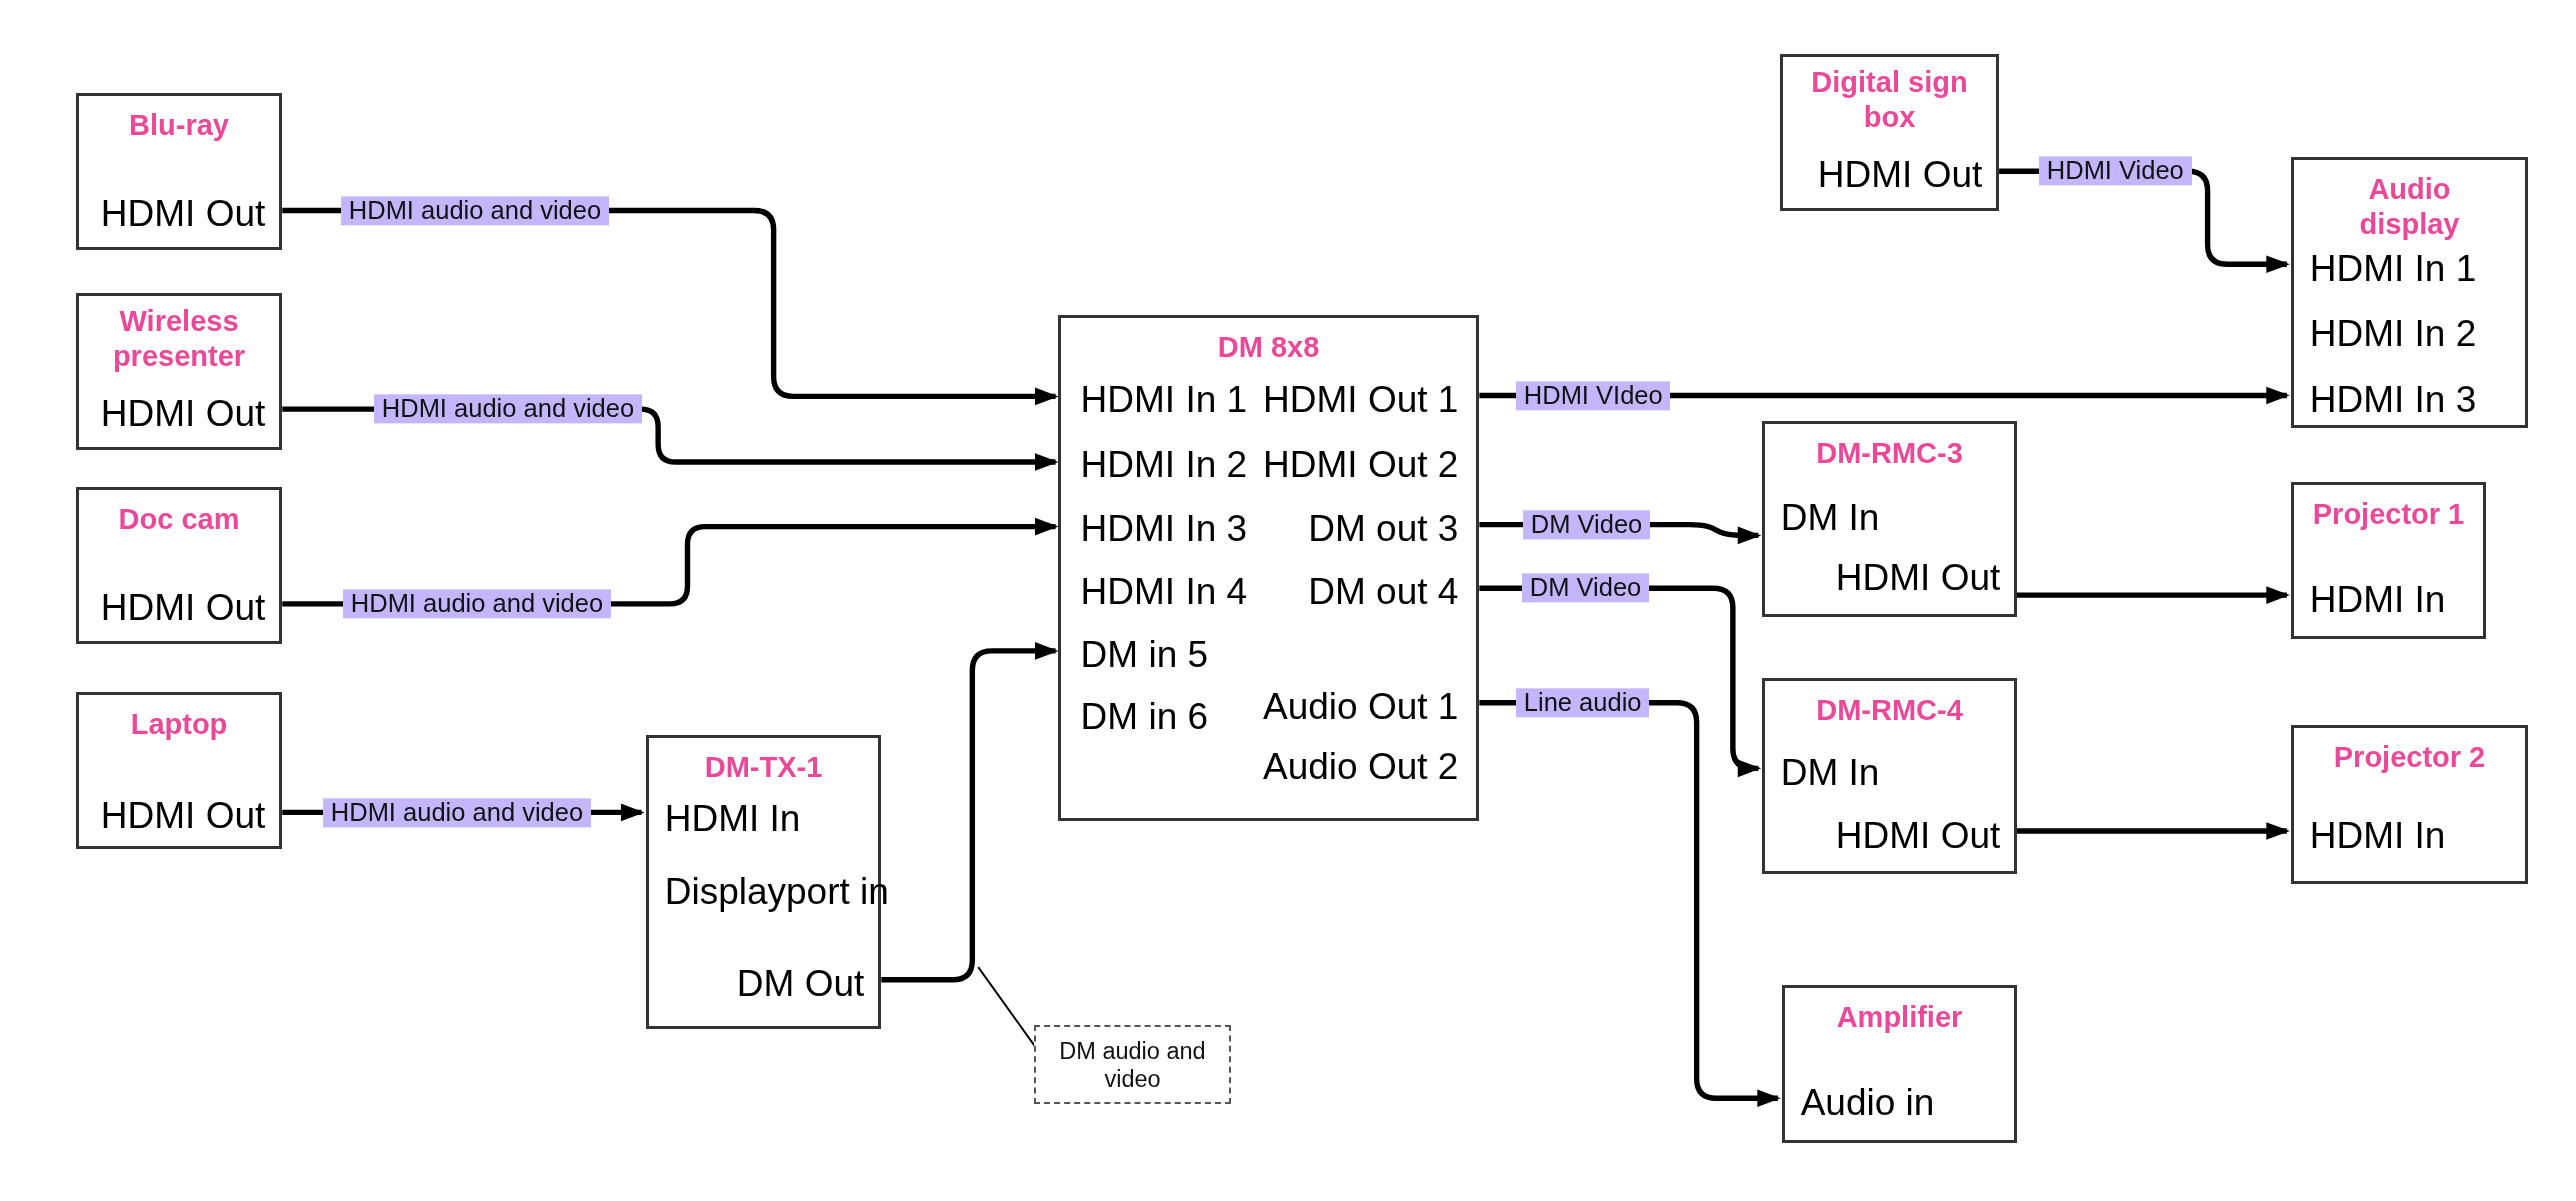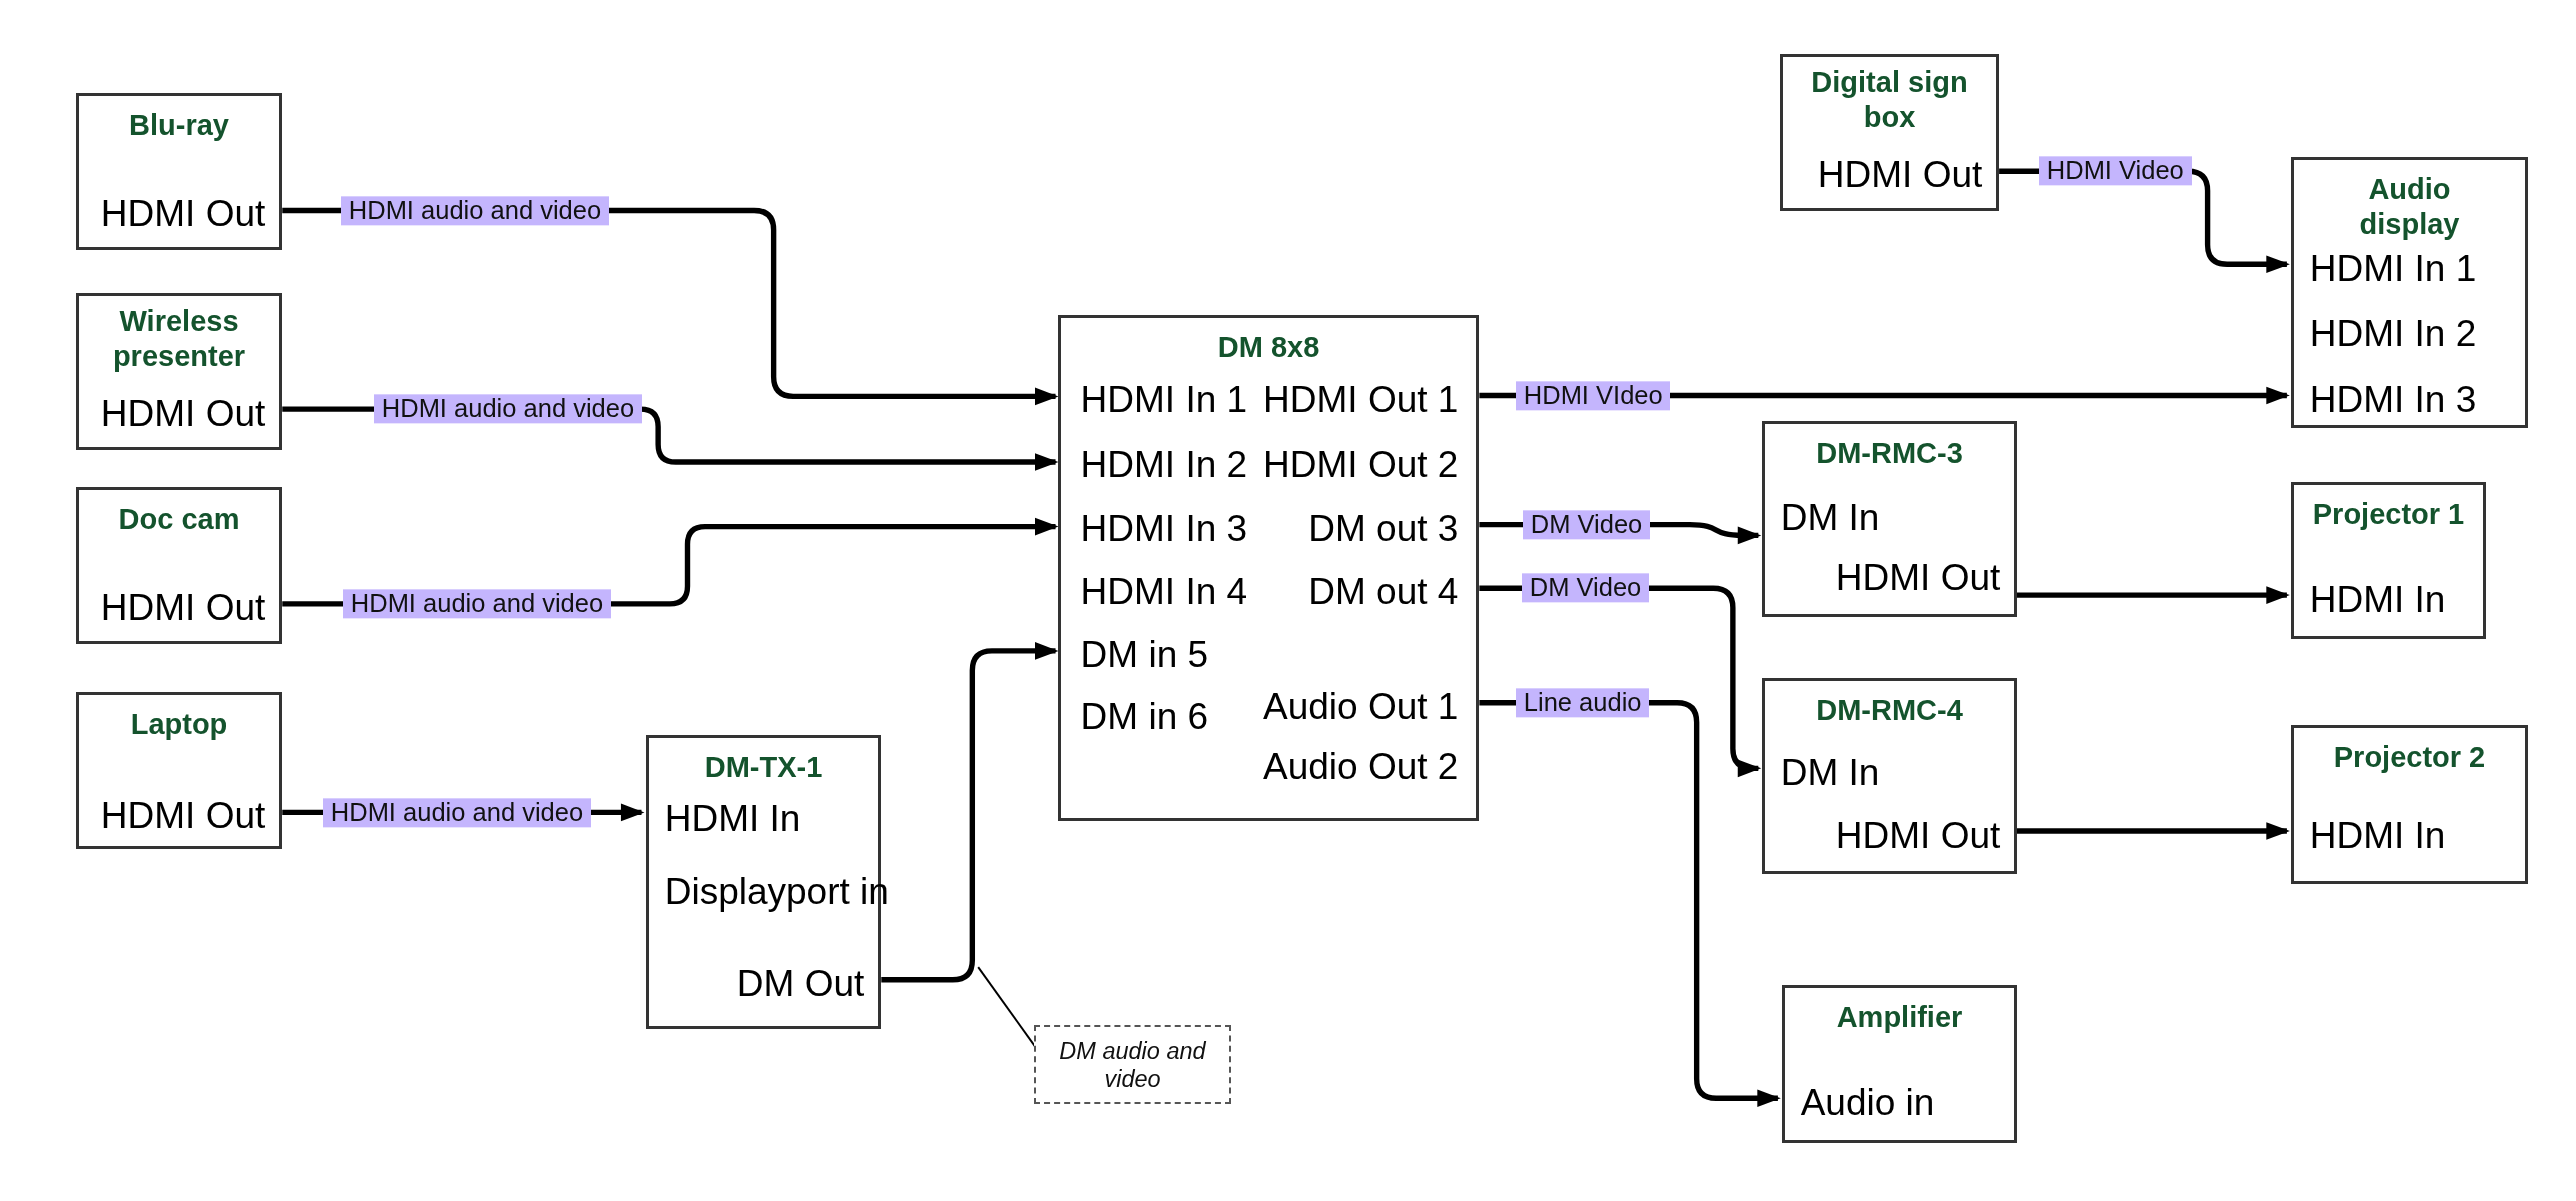--- a/index.html
+++ b/index.html
@@ -8,37 +8,37 @@
     font-family:"Liberation Sans", sans-serif; color:#000; overflow:hidden;
   }
   svg.wires { position:absolute; left:0; top:0; }
   .wire { stroke:#000; stroke-width:5.5; fill:none; stroke-linecap:butt; }
   .leader { stroke:#000; stroke-width:2; fill:none; }
   .node {
     position:absolute; border:3.9px solid #333; background:#fff; box-sizing:border-box;
   }
   .node .title {
     font-weight:bold; font-size:29px; line-height:35px; text-align:center;
-    margin:11.7px 9.8px 0 9.8px; color:#14532d;
+    margin:11.7px 9.8px 0 9.8px; color:#ec4899;
   }
   .title-narrow { margin-left:37px !important; margin-right:37px !important; }
   .port {
     position:absolute; font-size:37px; line-height:1; white-space:nowrap;
     transform:translateY(-50%); color:#000;
   }
   .pl { left:15.7px; }
   .pr { right:13.7px; text-align:right; }
   .wlabel {
     position:absolute; transform:translateY(-50%); font-size:25.5px; line-height:1.15;
     background:#c4b5fd; padding:0 7.8px; white-space:nowrap; color:#111;
   }
   .callout {
     position:absolute; left:1034px; top:1025px; width:197px; height:79px;
     border:2px dashed #555; box-sizing:border-box; background:#fff;
-    display:flex; align-items:center; justify-content:center;font-style:italic;
+    display:flex; align-items:center; justify-content:center;
   }
   .callout .ctext { width:168px; text-align:center; font-size:23.5px; line-height:28px; color:#111; }
 </style>
 </head>
 <body>
 
 <div class="stage">
 
   <svg class="wires" width="2576" height="1201" viewBox="0 0 2631 1227">
     <defs>

